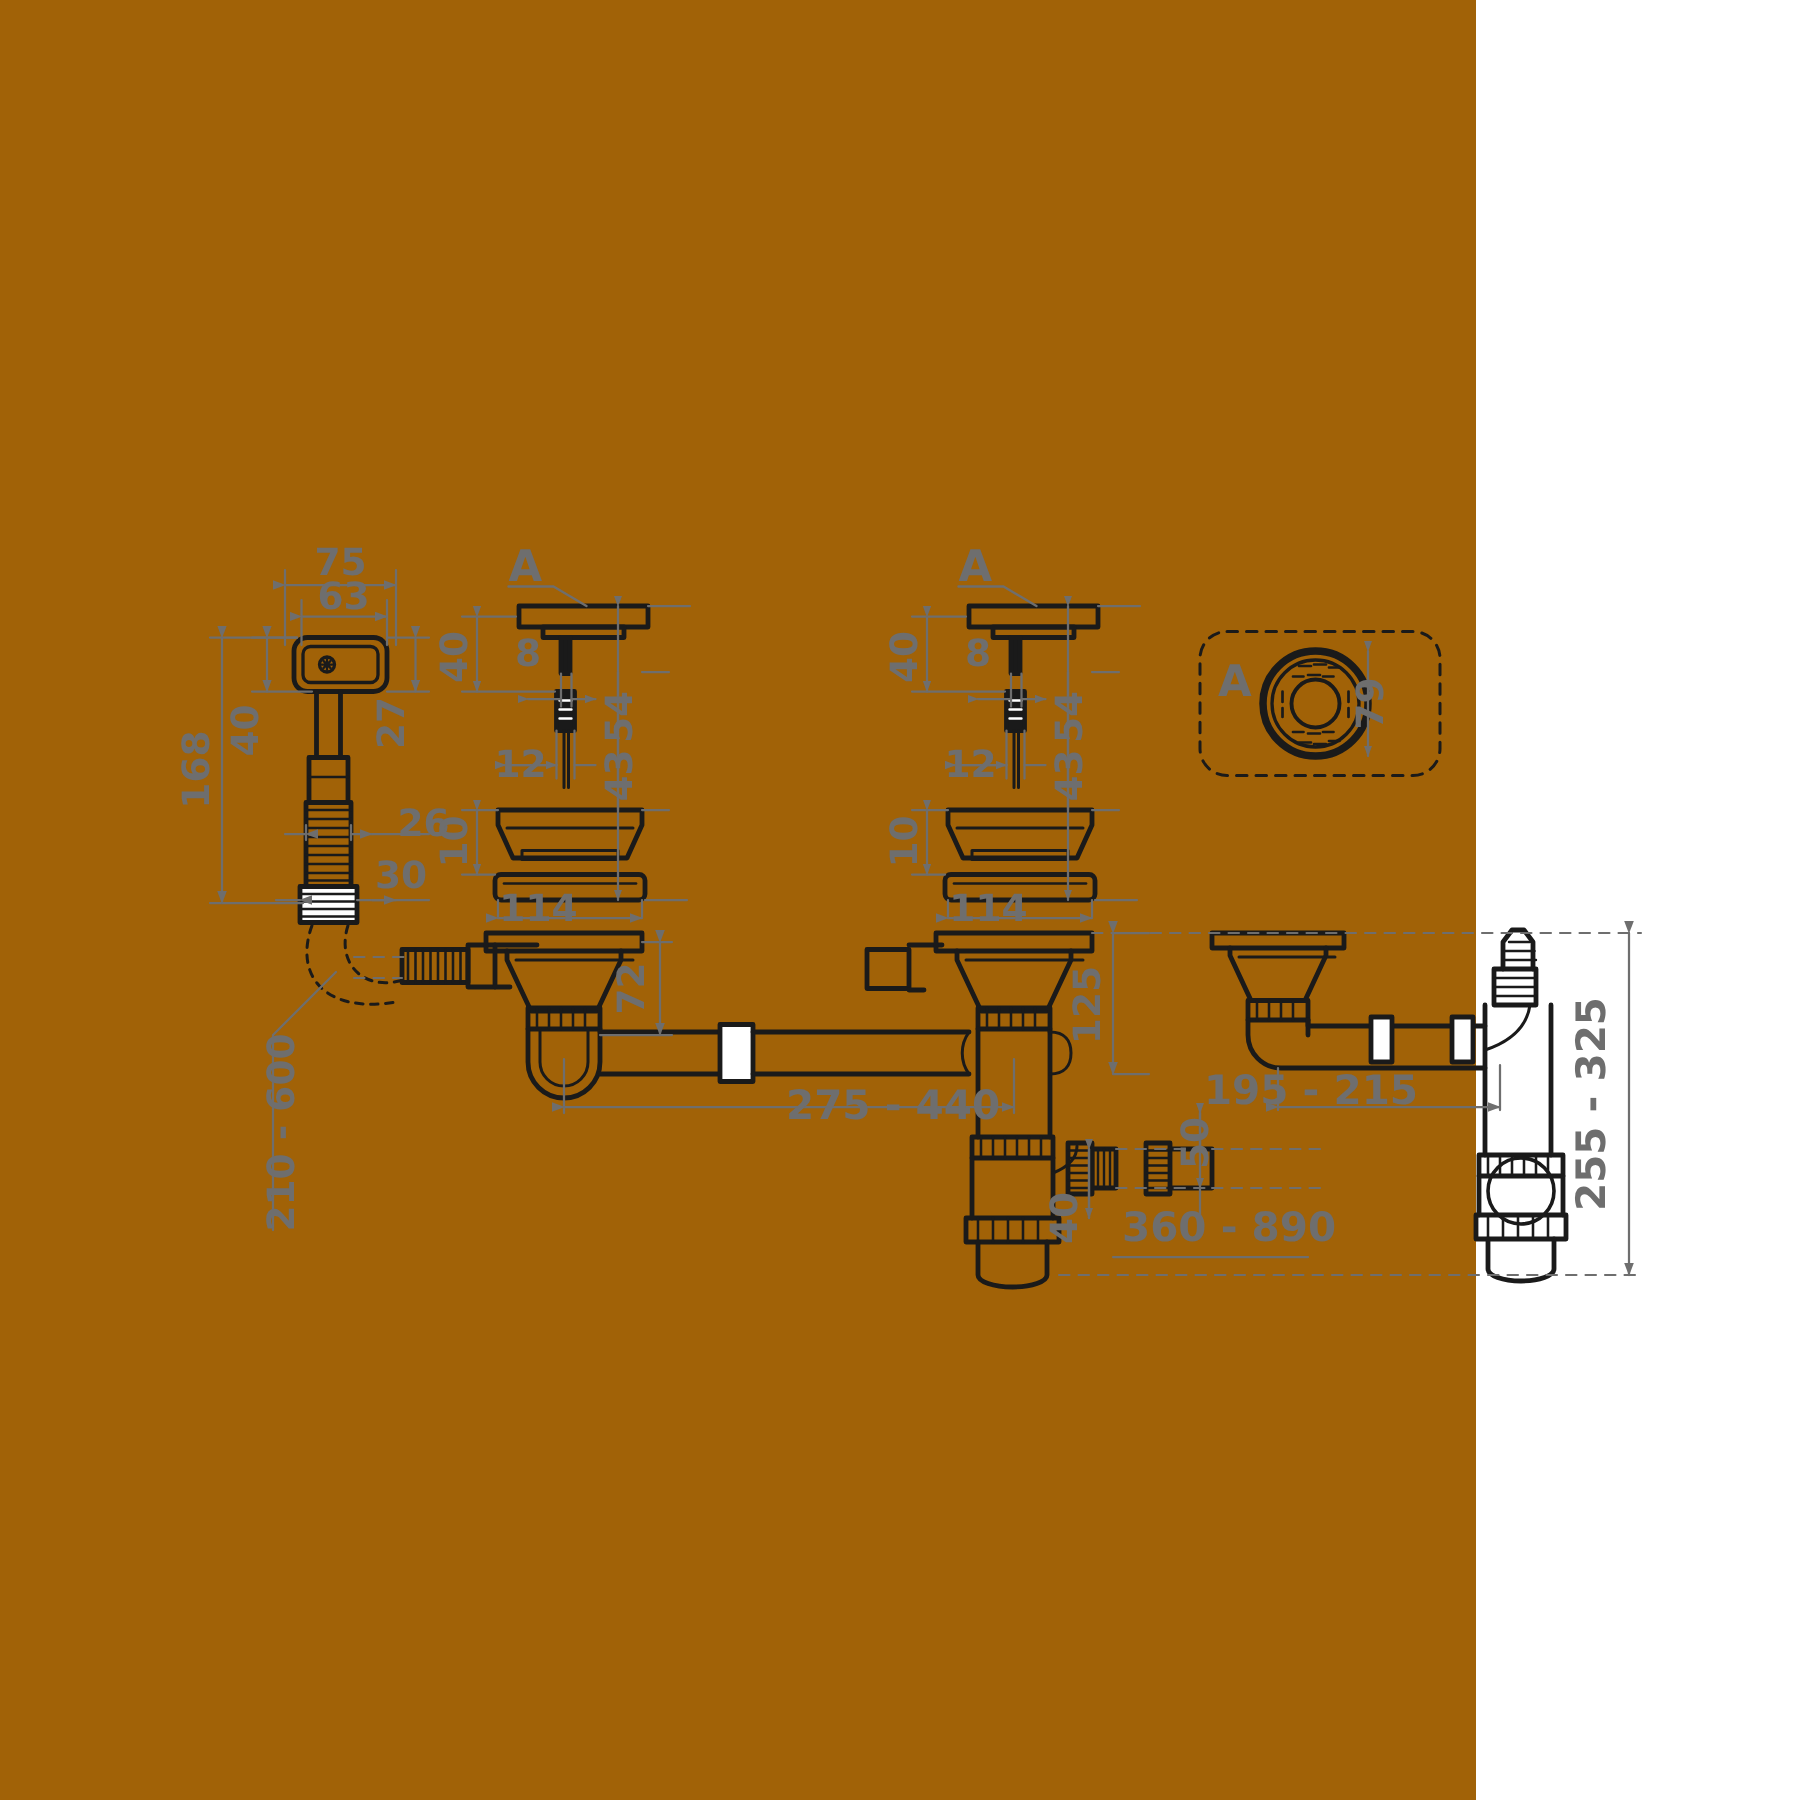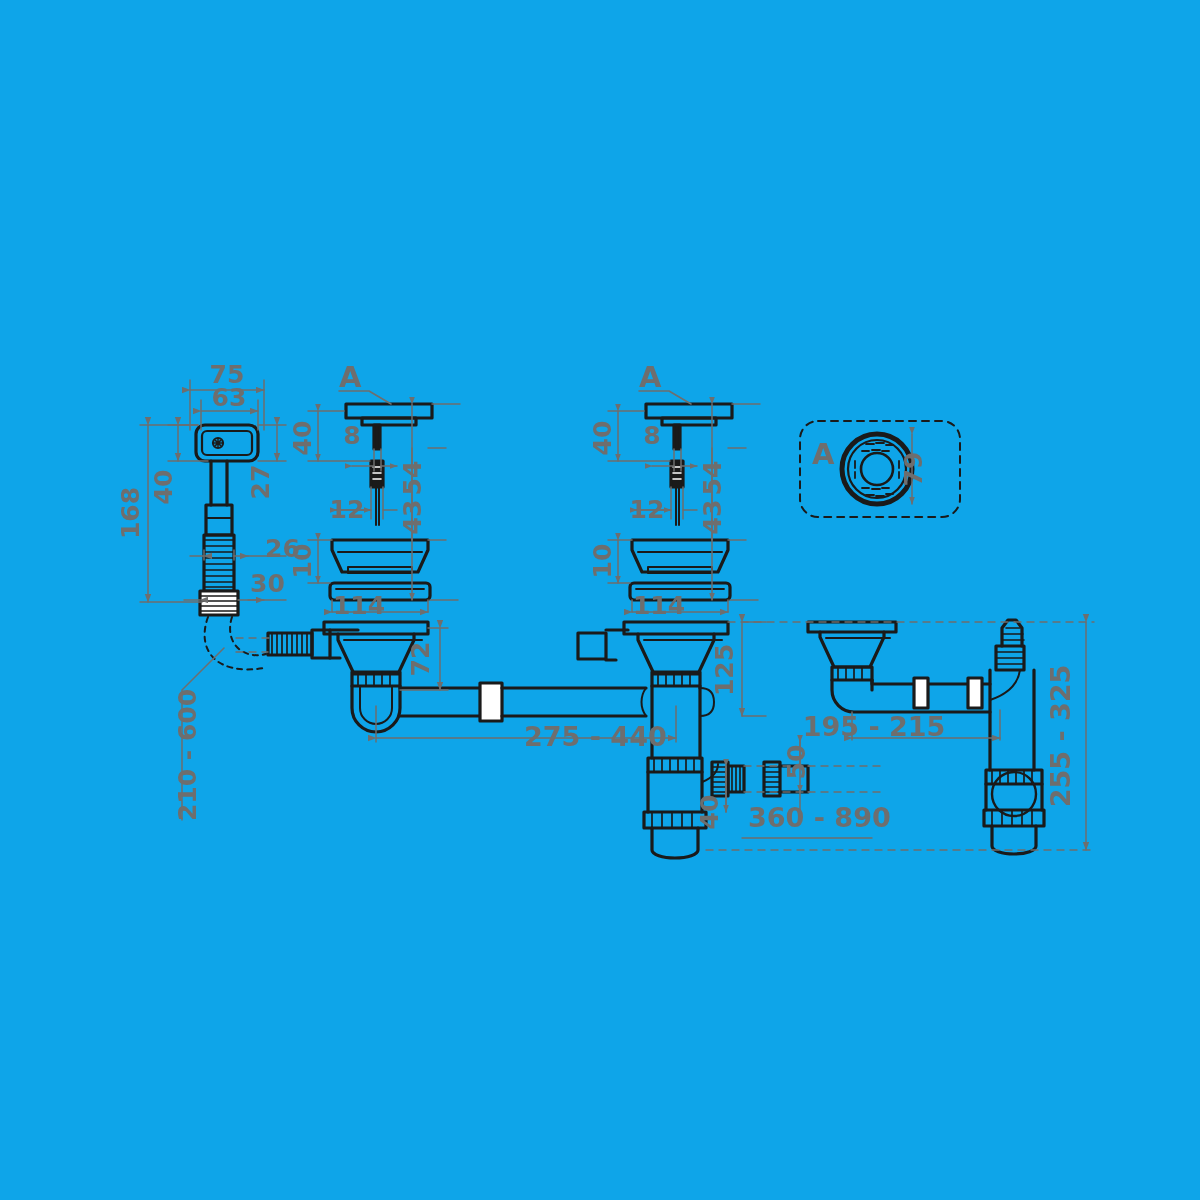--- a/index.html
+++ b/index.html
@@ -1,18 +1,18 @@
 <!DOCTYPE html>
 <html><head>
 <meta charset="utf-8">
 <style>
   html,body{margin:0;padding:0;background:#ffffff;}
   body{width:1200px;height:1200px;overflow:hidden;
        font-family:"DejaVu Sans","Liberation Sans",sans-serif;}
-  #sheet{position:relative;width:1200px;height:1200px;background:#0ea5e9;}
+  #sheet{position:relative;width:984px;height:1200px;background:#a16207;}
   svg#drawing{position:absolute;left:0;top:0;width:1200px;height:1200px;display:block;}
   text{font-family:"DejaVu Sans","Liberation Sans",sans-serif;}
 </style>
 </head>
 <body>
 
 <div id="sheet">
 <svg id="drawing" viewBox="0 0 1200 1200">
   <defs>
     <marker id="ar" markerWidth="9" markerHeight="9" refX="8" refY="3.2" orient="auto" markerUnits="userSpaceOnUse">

